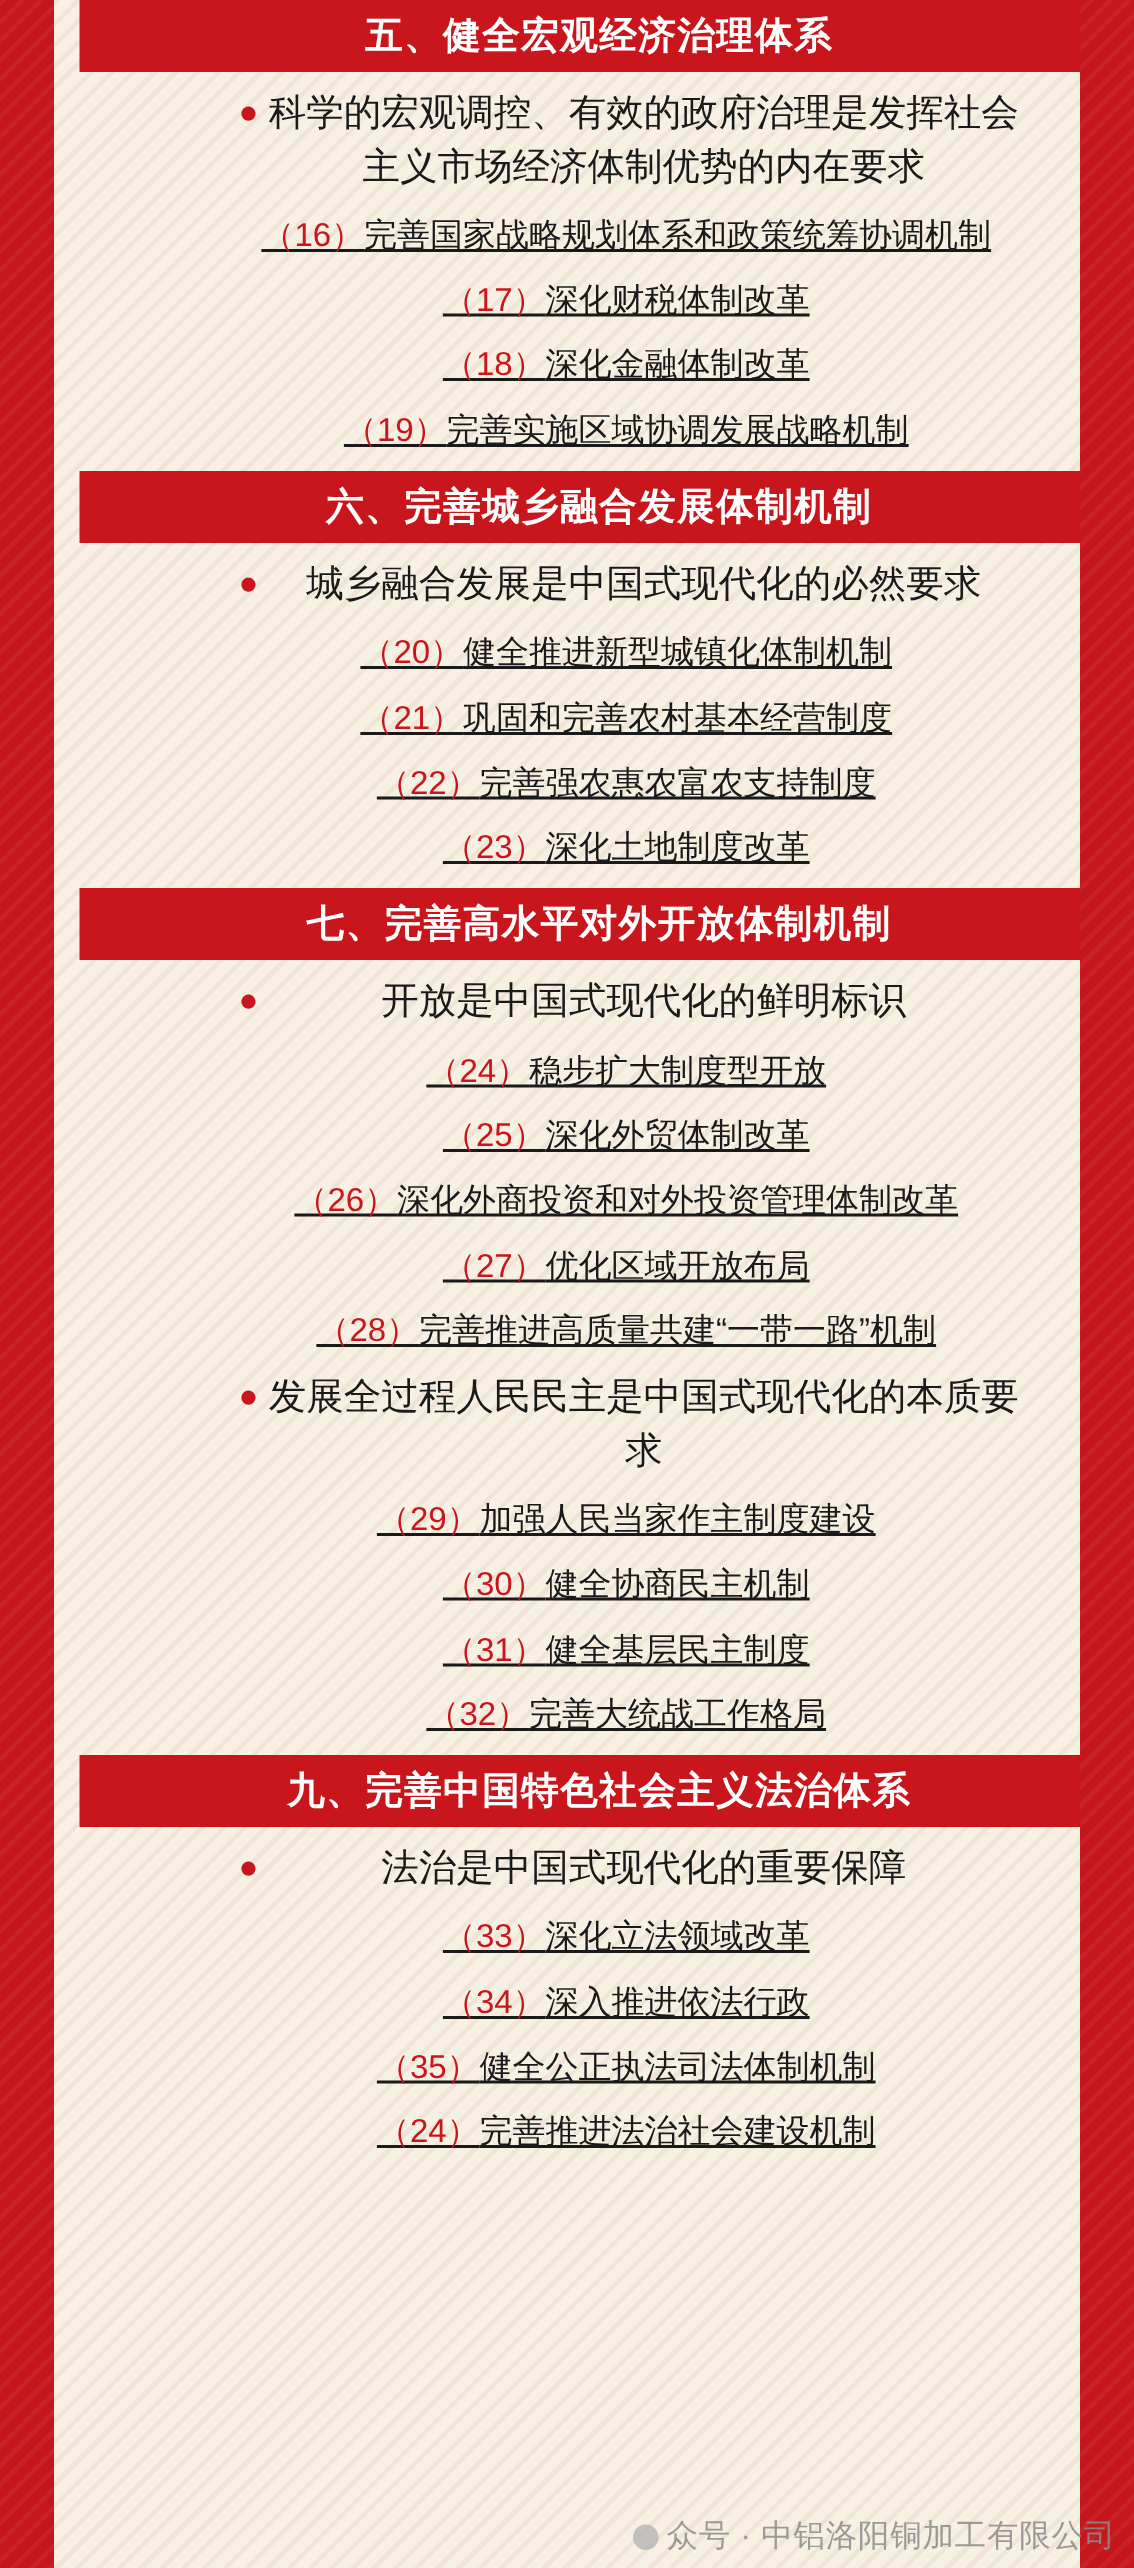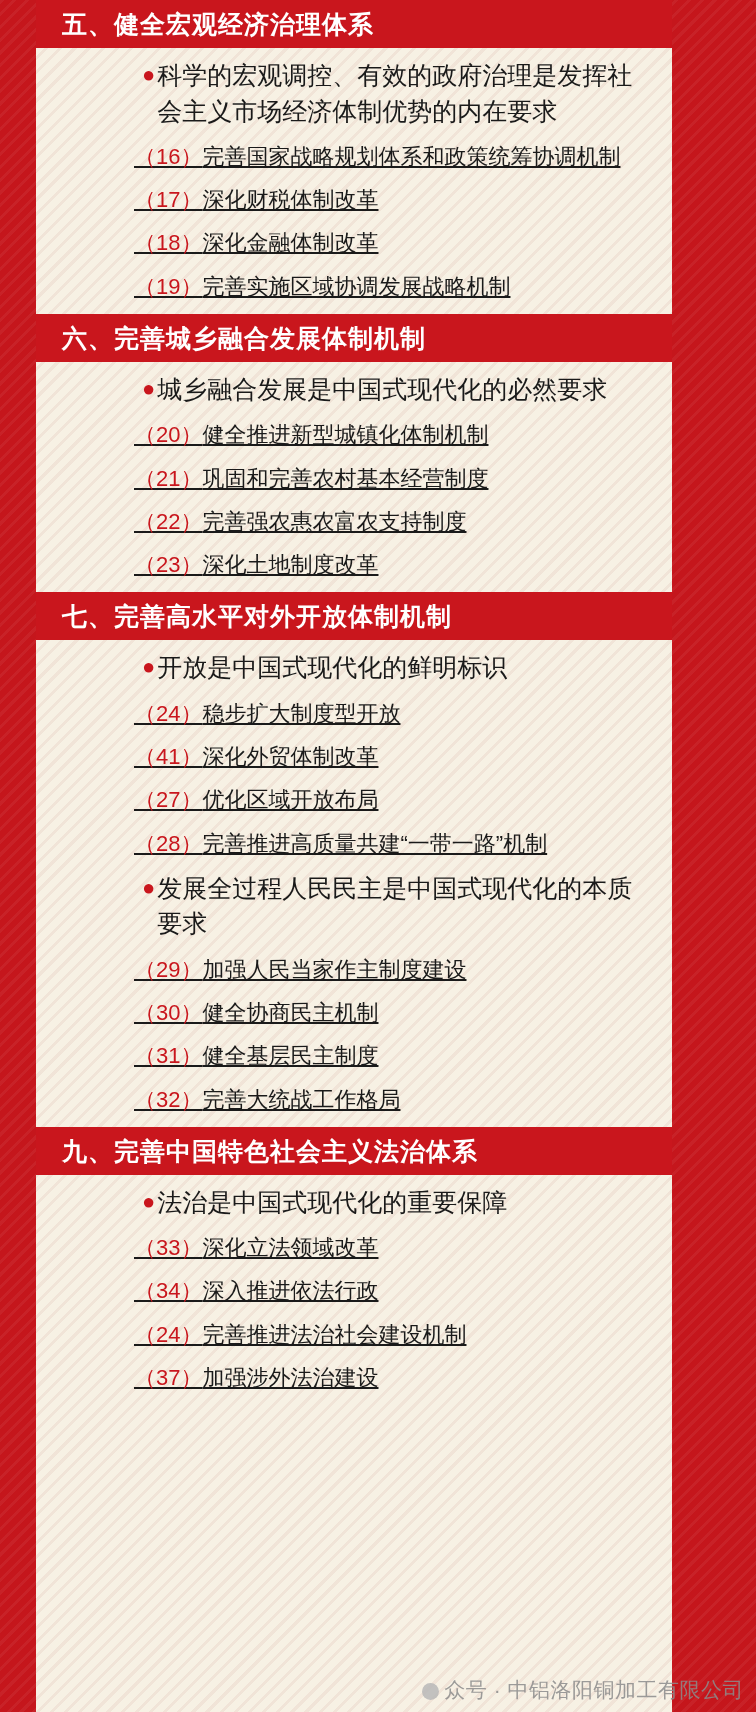--- a/index.html
+++ b/index.html
@@ -24,31 +24,32 @@
         rgba(255,255,255,0.05) 3px,
         rgba(0,0,0,0.0) 3px,
         rgba(0,0,0,0.0) 9px),
       #c5161c;
     box-sizing: border-box;
   }
   .content {
     position: absolute;
     left: 36px;
     top: 0;
-    width: 636px;
+    width: 684px;
     min-height: 1712px;
     background:
       repeating-linear-gradient(135deg,
         rgba(208,160,150,0.16) 0px,
         rgba(208,160,150,0.16) 3px,
         rgba(255,255,255,0) 3px,
         rgba(255,255,255,0) 10px),
       #f7f1e4;
     box-sizing: border-box;
-    padding: 0 0 10px 0;
+    padding: 0 0 10px 17px;
+    text-align: center;
   }
   .section-header {
     background: #c9161d;
     color: #ffffff;
     font-size: 25px;
     font-weight: bold;
     letter-spacing: 1px;
     line-height: 1.2;
     padding: 9px 0 9px 26px;
     margin: 0 0 4px 0;
@@ -140,21 +141,22 @@
         <div class="num-item"><span class="num">（22）</span><span>完善强农惠农富农支持制度</span></div>
         <div class="num-item"><span class="num">（23）</span><span>深化土地制度改革</span></div>
       </div>
       <div class="section-header">七、完善高水平对外开放体制机制</div>
       <div class="body-block">
         <div class="bullet-item">
           <span class="bullet-dot">●</span>
           <span class="bullet-text">开放是中国式现代化的鲜明标识</span>
         </div>
         <div class="num-item"><span class="num">（24）</span><span>稳步扩大制度型开放</span></div>
-        <div class="num-item"><span class="num">（41）</span><span>深化外贸体制改革</span></div>
+        <div class="num-item"><span class="num">（25）</span><span>深化外贸体制改革</span></div>
+        <div class="num-item"><span class="num">（26）</span><span>深化外商投资和对外投资管理体制改革</span></div>
         <div class="num-item"><span class="num">（27）</span><span>优化区域开放布局</span></div>
         <div class="num-item"><span class="num">（28）</span><span>完善推进高质量共建“一带一路”机制</span></div>
       </div>
       <div class="body-block">
         <div class="bullet-item">
           <span class="bullet-dot">●</span>
           <span class="bullet-text">发展全过程人民民主是中国式现代化的本质要求</span>
         </div>
         <div class="num-item"><span class="num">（29）</span><span>加强人民当家作主制度建设</span></div>
         <div class="num-item"><span class="num">（30）</span><span>健全协商民主机制</span></div>
@@ -162,20 +164,20 @@
         <div class="num-item"><span class="num">（32）</span><span>完善大统战工作格局</span></div>
       </div>
       <div class="section-header">九、完善中国特色社会主义法治体系</div>
       <div class="body-block">
         <div class="bullet-item">
           <span class="bullet-dot">●</span>
           <span class="bullet-text">法治是中国式现代化的重要保障</span>
         </div>
         <div class="num-item"><span class="num">（33）</span><span>深化立法领域改革</span></div>
         <div class="num-item"><span class="num">（34）</span><span>深入推进依法行政</span></div>
+        <div class="num-item"><span class="num">（35）</span><span>健全公正执法司法体制机制</span></div>
         <div class="num-item"><span class="num">（24）</span><span>完善推进法治社会建设机制</span></div>
-        <div class="num-item"><span class="num">（37）</span><span>加强涉外法治建设</span></div>
       </div>
     </div>
   <div class="watermark">
     <span class="wm-logo"></span><span>众号 · 中铝洛阳铜加工有限公司</span>
   </div>
 </div>
 
 </body></html>

